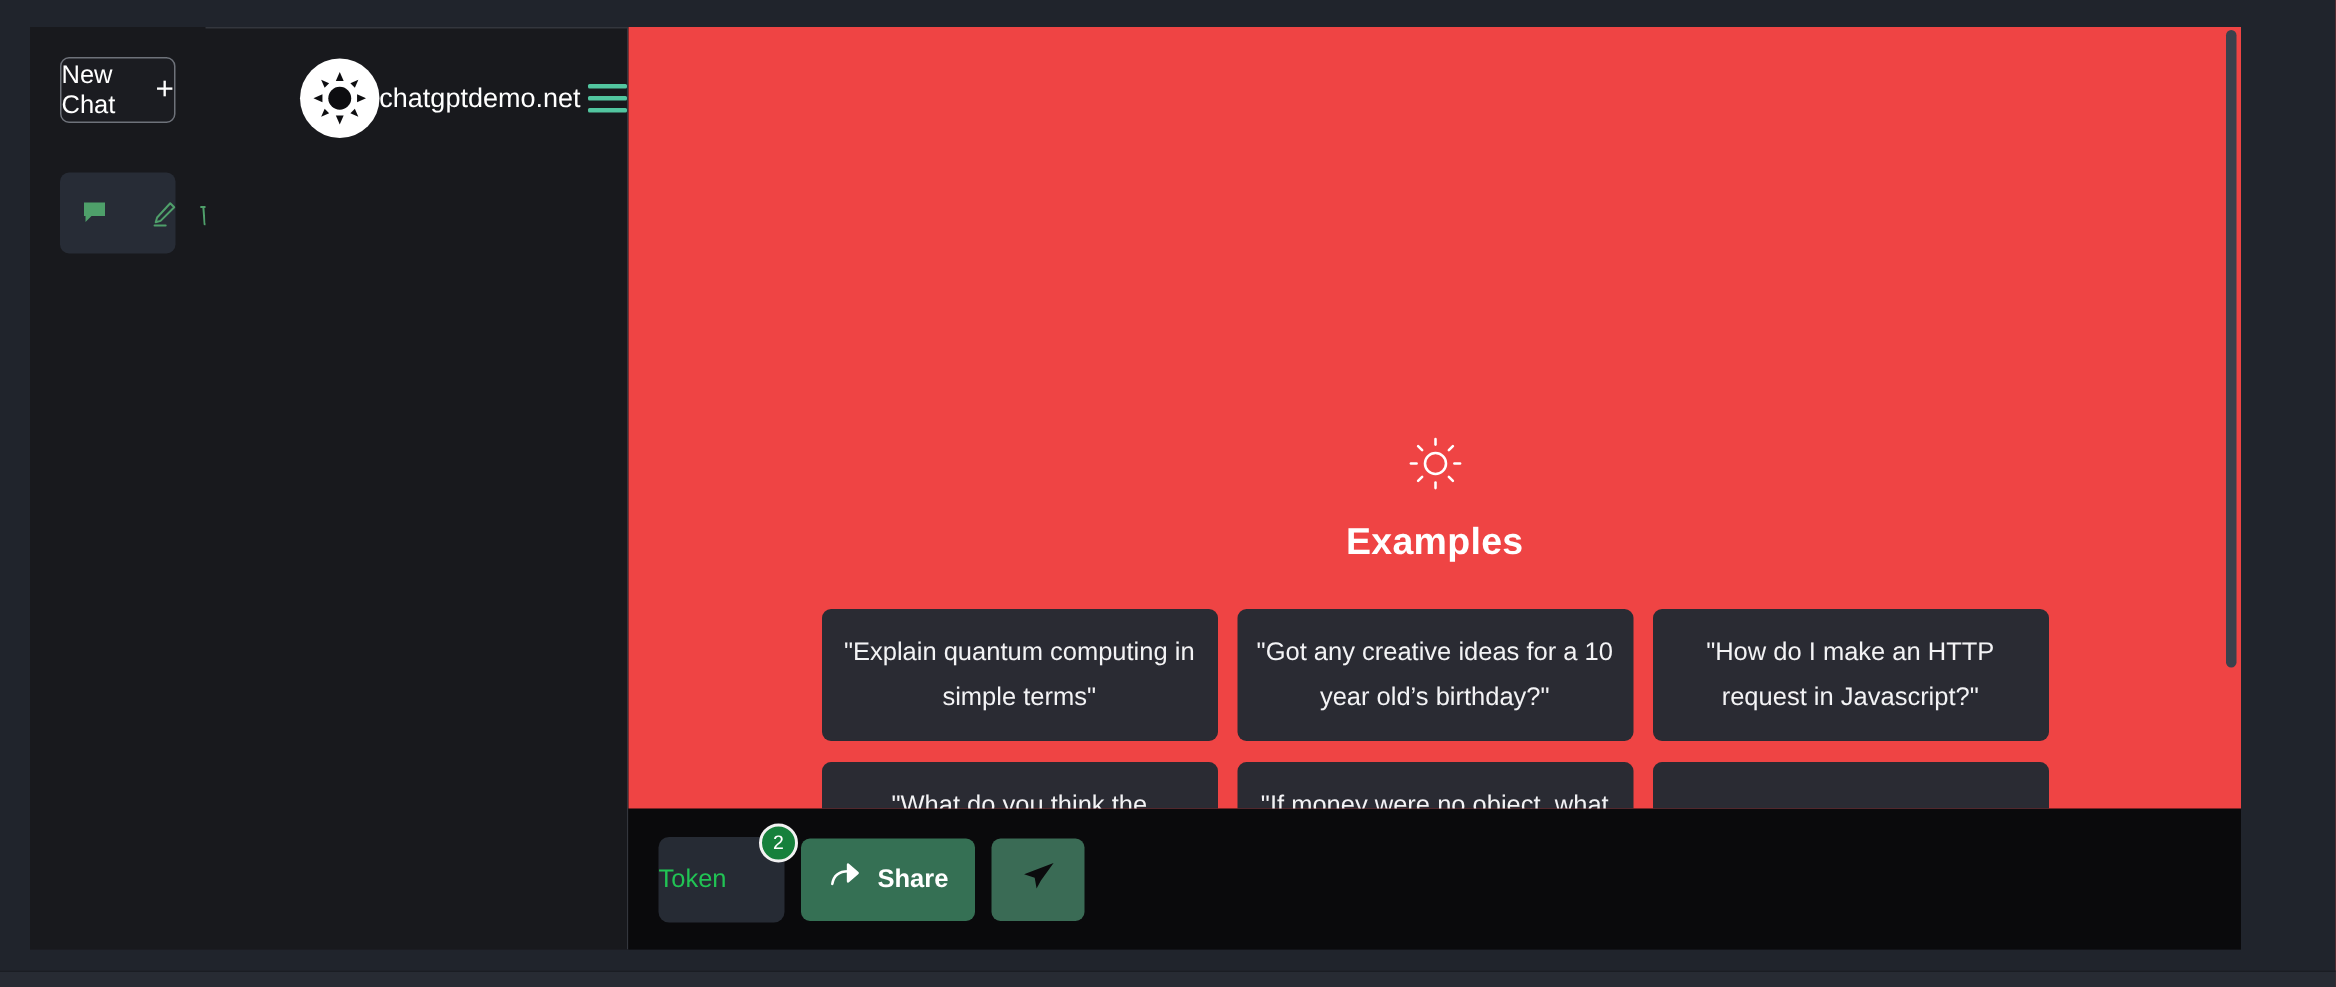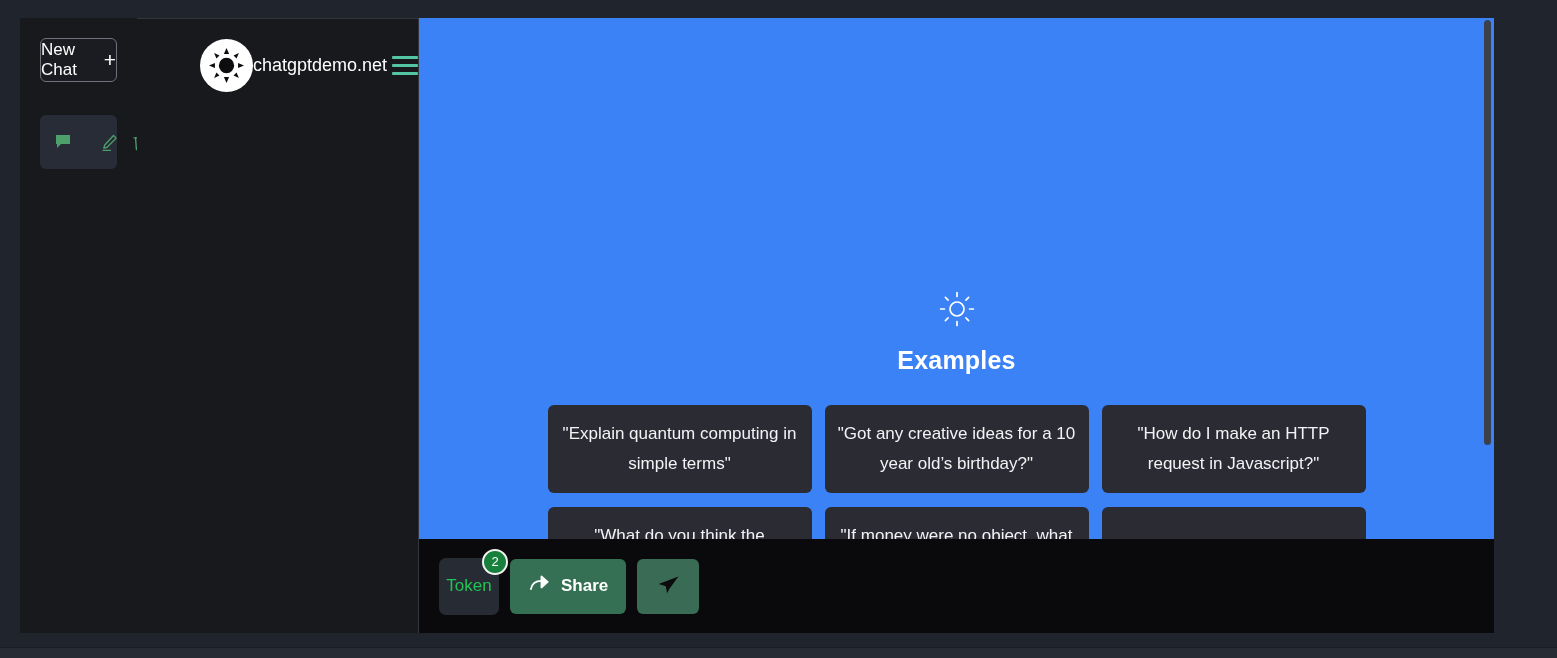--- a/index.html
+++ b/index.html
@@ -148,21 +148,21 @@
     display: flex;
     flex-direction: column;
     background: #050507;
     position: relative;
     min-width: 0;
   }
 
   #conversation {
     flex: 1 1 auto;
     position: relative;
-    background: #3b82f6;
+    background: #ef4444;
     overflow: hidden;
   }
 
   #empty-state {
     position: absolute;
     left: 0;
     right: 0;
     top: 272px;
     display: flex;
     flex-direction: column;
@@ -224,29 +224,28 @@
     height: 94px;
     background: #0a0a0c;
     display: flex;
     align-items: center;
     gap: 11px;
     padding: 0 16px 0 20px;
   }
 
   .token-wrap { position: relative; flex: 0 0 auto; }
   .token-button {
-    width: 60px;
+    width: 84px;
     height: 57px;
     background: #262b34;
     border-radius: 7px;
     color: #21c354;
     font-size: 17px;
     display: flex;
     align-items: center;
-    justify-content: center;
     cursor: pointer;
     user-select: none;
   }
   .token-badge {
     position: absolute;
     top: -9px;
     right: -9px;
     width: 26px;
     height: 26px;
     border-radius: 50%;

